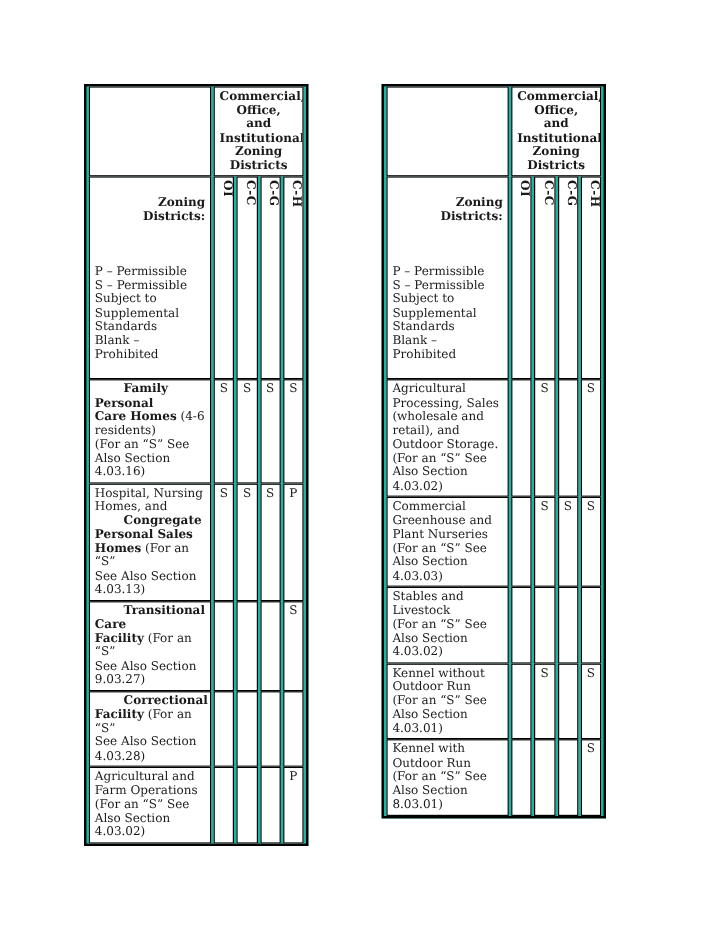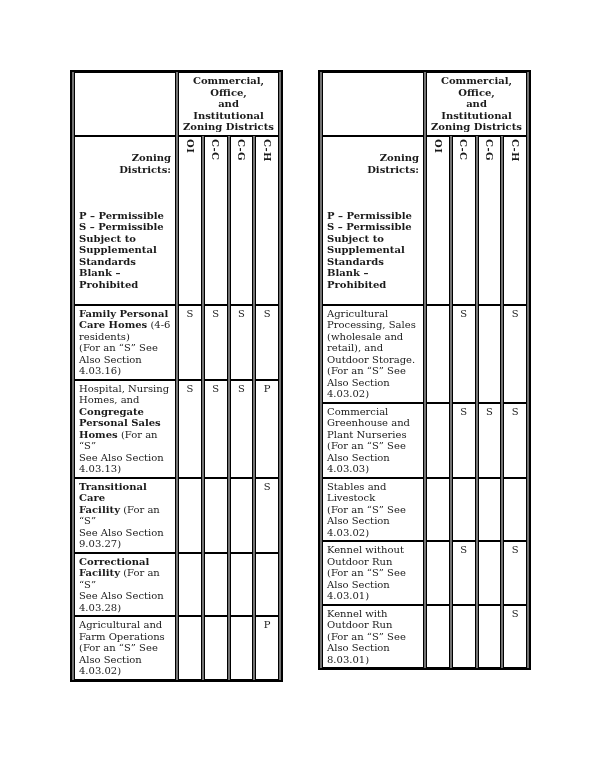--- a/index.html
+++ b/index.html
@@ -9,22 +9,22 @@
     position: relative;
     font-family: "DejaVu Serif", serif;
     color: #1a1a1a;
   }
   table.ztable {
     position: absolute;
     border-collapse: separate;
     border-spacing: 2px 0;
     border: 2px solid #000000;
     table-layout: fixed;
-    width: 213px;
-    background: #737373;
+    width: 187px;
+    background: #14b8a6;
     font-size: 10px;
     line-height: 11.5px;
   }
   table.ztable td {
     border: 1px solid #000000;
     padding: 2px 4px;
     vertical-align: top;
     background: #ffffff;
     overflow: hidden;
     white-space: pre-line;
@@ -35,37 +35,37 @@
     text-align: center;
     vertical-align: middle;
     font-weight: bold;
   }
   .legend-cell { height: 128px; }
   .legend-title {
     font-weight: bold;
     text-align: right;
     margin: 2px 0 23px 0;
   }
-  .legend-line { font-weight: bold; }
+  .legend-line { font-weight: normal; }
   .colhead-cell {
     text-align: center;
     vertical-align: middle;
   }
   .rot {
     writing-mode: vertical-rl;
     display: inline-block;
     font-weight: bold;
     letter-spacing: 0.5px;
   }
   .label-cell { text-align: left; }
   .val-cell {
     text-align: center;
     vertical-align: middle;
   }
-  .b { font-weight: bold; }
+  .b { font-weight: bold; margin-left: 24px; }
   #table-left { left: 70px; top: 70px; }
   #table-right { left: 318px; top: 70px; }
 </style>
 </head>
 <body>
 
 <table id="table-left" class="ztable">
   <colgroup>
     <col class="c-label">
       <col class="c-val">

